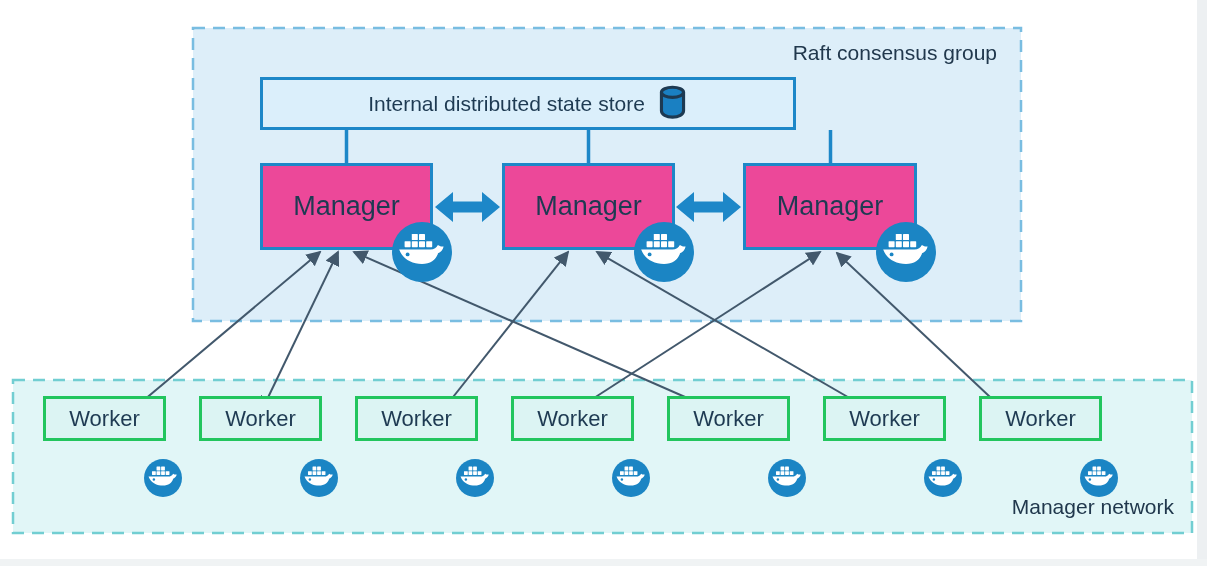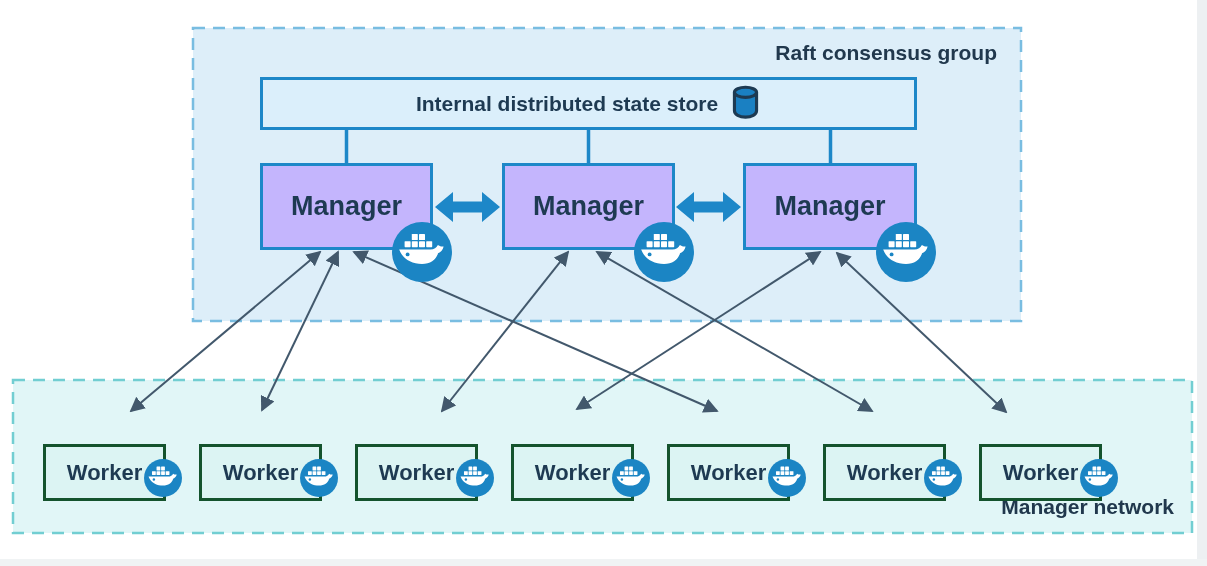--- a/index.html
+++ b/index.html
@@ -3,21 +3,20 @@
 <meta charset="utf-8">
 <style>
   html, body { margin: 0; padding: 0; background: #ffffff; }
   .canvas {
     position: relative;
     width: 1207px;
     height: 566px;
     background: #ffffff;
     font-family: "Liberation Sans", sans-serif;
     overflow: hidden;
-    font-weight: bold;
   }
   .edge-right {
     position: absolute; right: 0; top: 0; width: 10px; height: 566px;
     background: #edf0f2;
   }
   .edge-bottom {
     position: absolute; left: 0; bottom: 0; width: 1207px; height: 7px;
     background: #f0f3f4;
   }
   svg.layer {
@@ -27,39 +26,39 @@
   .node {
     position: absolute;
     box-sizing: border-box;
     display: flex;
     align-items: center;
     justify-content: center;
     z-index: 2;
     color: #1e3a52;
   }
   .store-box {
-    left: 260px; top: 77px; width: 657px; height: 53px;
+    left: 260px; top: 77px; width: 536px; height: 53px;
     background: #dbeffb;
     border: 3px solid #1d87c8;
     font-size: 21px;
   }
   .store-box .db-icon { margin-left: 12px; display: inline-block; }
   .manager-box {
     top: 163px; width: 173px; height: 87px;
-    background: #c4b5fd;
+    background: #ec4899;
     border: 3px solid #1d87c8;
     font-size: 27px;
   }
   .m1 { left: 260px; }
   .m2 { left: 502px; }
   .m3 { left: 743px; width: 174px; }
   .worker-box {
-    top: 444px; width: 123px; height: 57px;
+    top: 396px; width: 123px; height: 45px;
     background: #dcf4f3;
-    border: 3px solid #14532d;
+    border: 3px solid #22c55e;
     font-size: 22px;
   }
   .group-label {
     position: absolute;
     z-index: 2;
     color: #21384d;
     font-size: 21px;
     white-space: nowrap;
   }
   .raft-label { right: 210px; top: 41px; }

